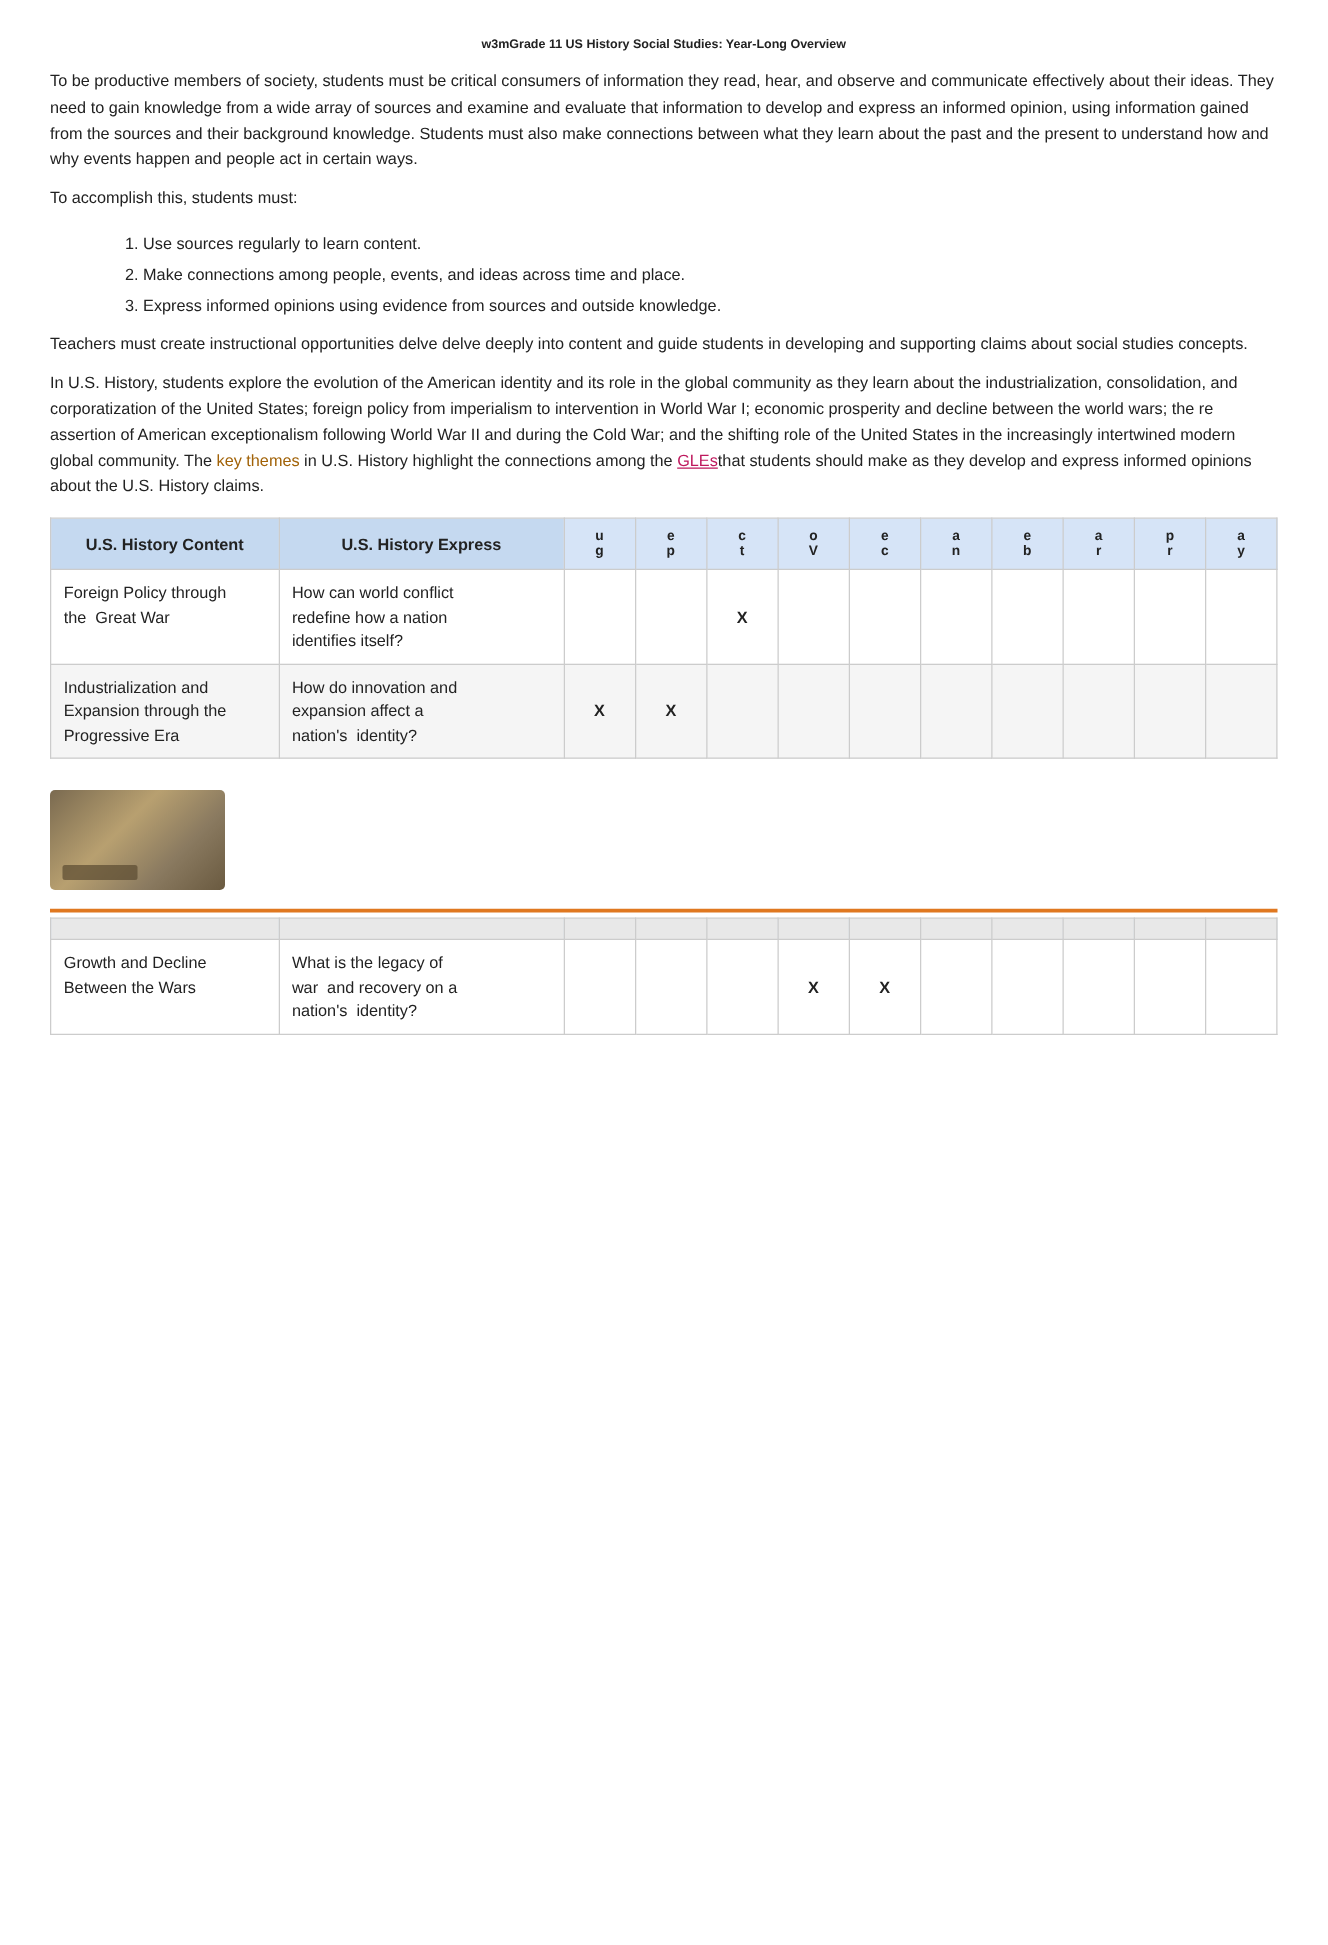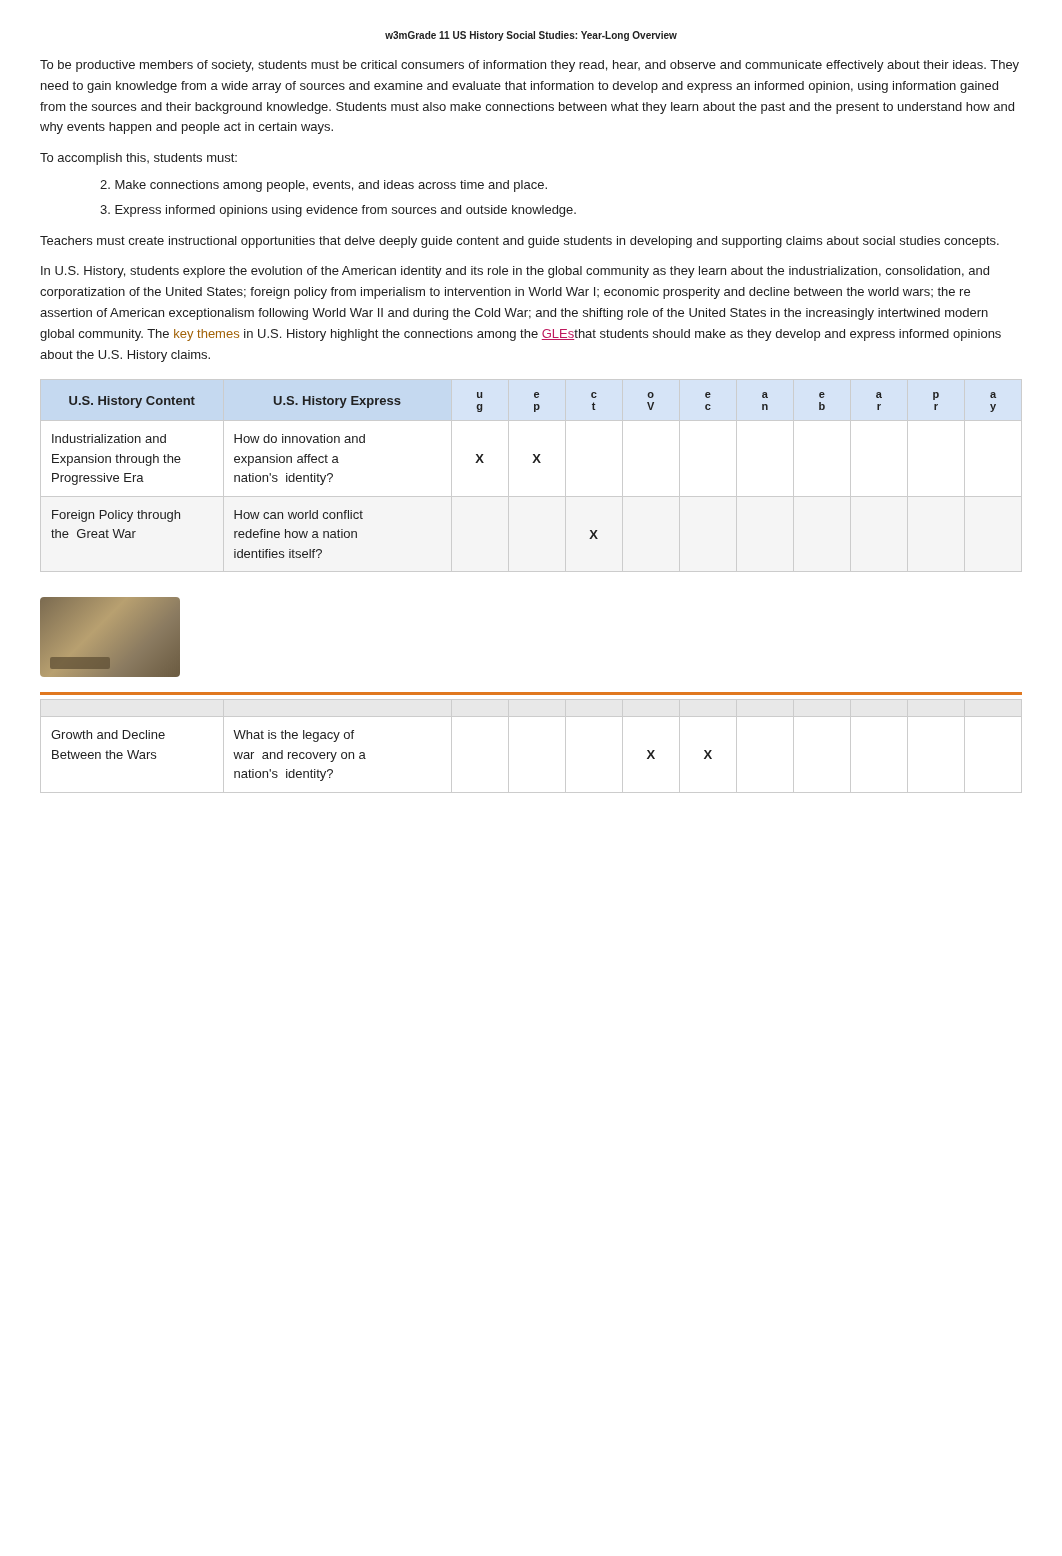--- a/index.html
+++ b/index.html
@@ -16,21 +16,21 @@
       text-align: center;
       font-weight: bold;
       font-size: 10px;
       margin-bottom: 14px;
     }
     .intro-text {
       margin-bottom: 10px;
       line-height: 1.6;
     }
     .goals-label {
-      margin-bottom: 6px;
+      margin-bottom: 16px;
       line-height: 1.6;
     }
     .goals-list {
       margin-left: 60px;
       margin-bottom: 10px;
     }
     .goals-list li {
       margin-bottom: 4px;
       list-style: none;
       line-height: 1.6;
@@ -141,25 +141,26 @@
 </head>
 <body>
 
 <div class="page-title">w3mGrade 11 US History Social Studies: Year-Long Overview</div>
 
 <p class="intro-text">To be productive members of society, students must be critical consumers of information they read, hear, and observe and communicate effectively about their ideas. They need to gain knowledge from a wide array of sources and examine and evaluate that information to develop and express an informed opinion, using information gained from the sources and their background knowledge. Students must also make connections between what they learn about the past and the present to understand how and why events happen and people act in certain ways.</p>
 
 <p class="goals-label">To accomplish this, students must:</p>
 
 <ul class="goals-list">
+  <li>1. Use sources regularly to learn content.</li>
   <li>2. Make connections among people, events, and ideas across time and place.</li>
   <li>3. Express informed opinions using evidence from sources and outside knowledge.</li>
 </ul>
 
-<p class="teacher-text">Teachers must create instructional opportunities that delve deeply guide   content   and guide students in developing and supporting  claims about social studies concepts.</p>
+<p class="teacher-text">Teachers must create instructional opportunities delve delve deeply into   content   and guide students in developing and supporting  claims about social studies concepts.</p>
 
 <p class="history-text">
   <span>In U.S. History, students explore the evolution of the American identity and its role in the global community as they learn about the industrialization, consolidation, and corporatization of the United States; foreign policy from imperialism to intervention in World War I; economic prosperity and decline between the world wars; the re assertion of American exceptionalism following World War II and during the Cold War; and the shifting role of the United States in the increasingly intertwined modern global community. The </span><span class="key-themes">key themes</span><span> in U.S. History highlight the connections among the </span><span class="gles">GLEs</span><span>that students should make as they develop and express informed opinions about the U.S. History claims.</span>
 </p>
 
 <table class="overview-table">
   <thead>
     <tr>
       <th class="col-content">U.S. History Content</th>
       <th class="col-claims">U.S. History Express</th>
@@ -171,40 +172,40 @@
       <th class="col-sub">a<br>n</th>
       <th class="col-sub">e<br>b</th>
       <th class="col-sub">a<br>r</th>
       <th class="col-sub">p<br>r</th>
       <th class="col-sub">a<br>y</th>
     </tr>
   </thead>
   <tbody>
 
     <tr>
+      <td class="cell-content">Foreign Policy through<br>the&nbsp; Great War</td>
+      <td class="cell-content">How can world conflict<br>redefine how a nation<br>identifies itself?</td>
+      <td class="cell-x"></td>
+      <td class="cell-x"></td>
+      <td class="cell-x">X</td>
+      <td class="cell-x"></td>
+      <td class="cell-x"></td>
+      <td class="cell-x"></td>
+      <td class="cell-x"></td>
+      <td class="cell-x"></td>
+      <td class="cell-x"></td>
+      <td class="cell-x"></td>
+    </tr>
+
+    <tr>
       <td class="cell-content">Industrialization and<br>Expansion through the<br>Progressive Era</td>
       <td class="cell-content">How do innovation and<br>expansion affect a<br>nation's&nbsp; identity?</td>
       <td class="cell-x">X</td>
       <td class="cell-x">X</td>
       <td class="cell-x"></td>
-      <td class="cell-x"></td>
-      <td class="cell-x"></td>
-      <td class="cell-x"></td>
-      <td class="cell-x"></td>
-      <td class="cell-x"></td>
-      <td class="cell-x"></td>
-      <td class="cell-x"></td>
-    </tr>
-
-    <tr>
-      <td class="cell-content">Foreign Policy through<br>the&nbsp; Great War</td>
-      <td class="cell-content">How can world conflict<br>redefine how a nation<br>identifies itself?</td>
-      <td class="cell-x"></td>
-      <td class="cell-x"></td>
-      <td class="cell-x">X</td>
       <td class="cell-x"></td>
       <td class="cell-x"></td>
       <td class="cell-x"></td>
       <td class="cell-x"></td>
       <td class="cell-x"></td>
       <td class="cell-x"></td>
       <td class="cell-x"></td>
     </tr>
   </tbody>
 </table>

